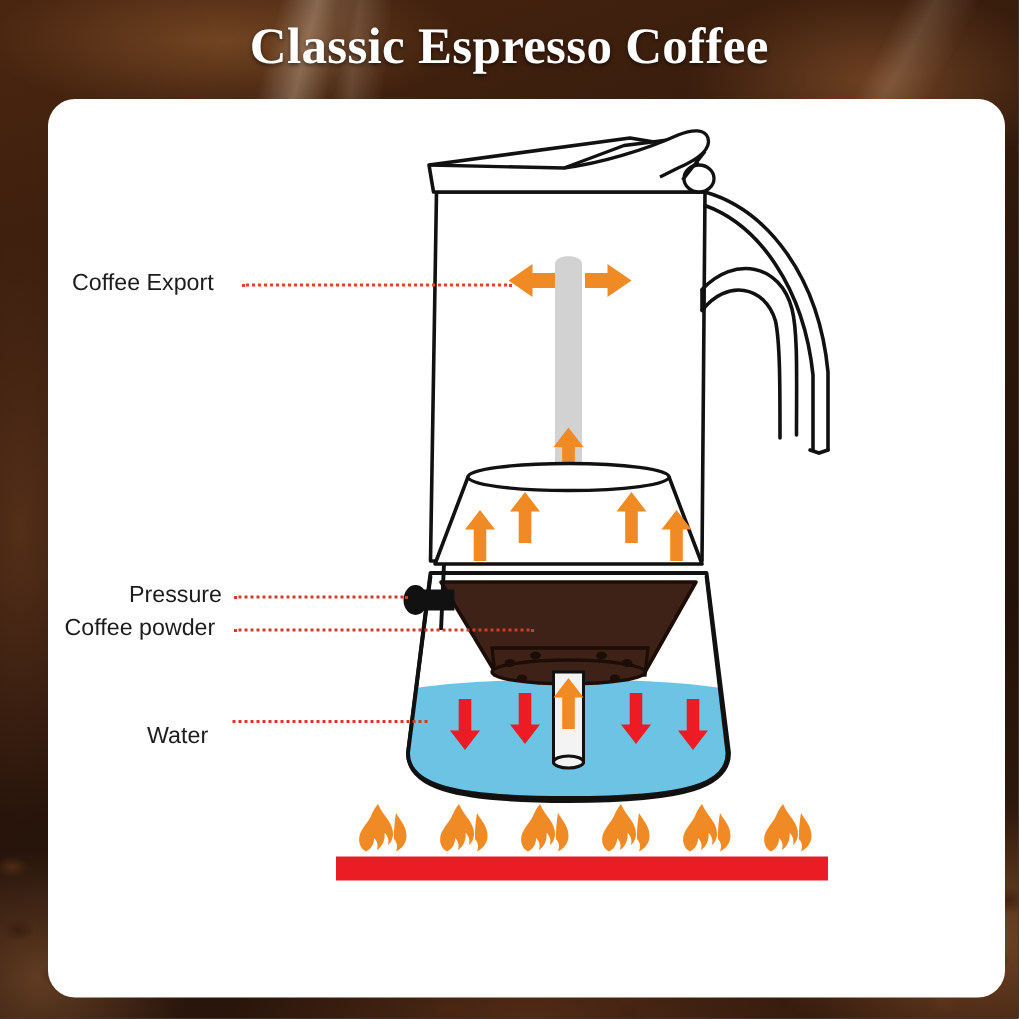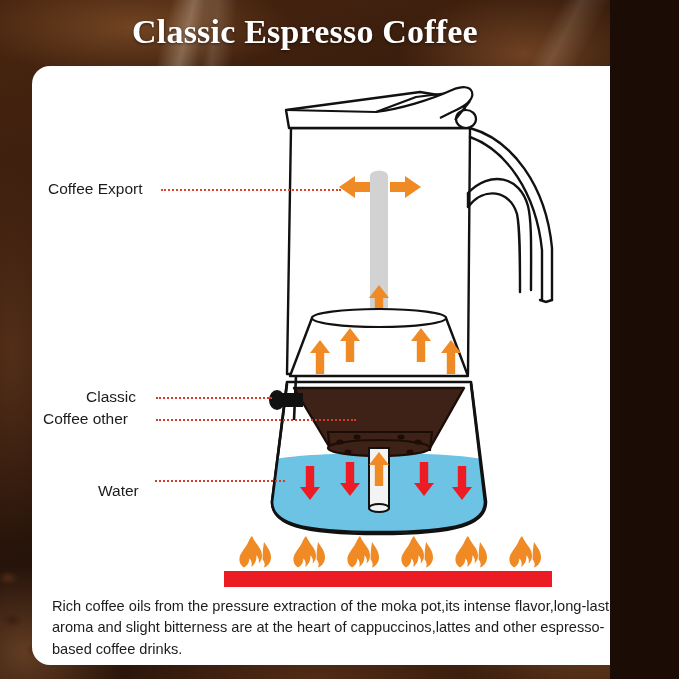--- a/index.html
+++ b/index.html
@@ -3,21 +3,21 @@
 <meta charset="utf-8">
 <title>Classic Espresso Coffee</title>
 <style>
   html, body {
     margin: 0;
     padding: 0;
     background: #1b0c06;
   }
   #page {
     position: relative;
-    width: 610px;
+    width: 679px;
     height: 679px;
     overflow: hidden;
     font-family: "Liberation Sans", sans-serif;
   }
 
   
   .bg {
     position: absolute;
     inset: 0;
     background-color: #2a1408;
@@ -283,24 +283,23 @@
           <use href="#flame-glyph"></use>
         </g>
     </g>
   </svg>
 
   <div class="burner-bar"></div>
 
   <div class="label" style="left:48px; top:180px;text-align:right;">Coffee Export</div>
   <div class="leader orange" style="left:161px; top:189px; width:180px;"></div>
 
-  <div class="label" style="left:86px; top:388px;">Classic</div>
+  <div class="label" style="left:86px; top:388px;">Pressure</div>
   <div class="leader" style="left:156px; top:397px; width:116px;"></div>
 
-  <div class="label" style="left:43px; top:410px;">Coffee other</div>
+  <div class="label" style="left:43px; top:410px;">Coffee powder</div>
   <div class="leader" style="left:156px; top:419px; width:200px;"></div>
 
   <div class="label" style="left:98px; top:482px;">Water</div>
   <div class="leader" style="left:155px; top:480px; width:130px;"></div>
 
-  <div class="desc">Rich coffee oils from the pressure extraction of the moka pot,its intense flavor,long-lasting aroma and slight bitterness are at the heart of cappuccinos,lattes and other espresso-based coffee drinks.</div>
 
 </div>
 
 </body></html>

